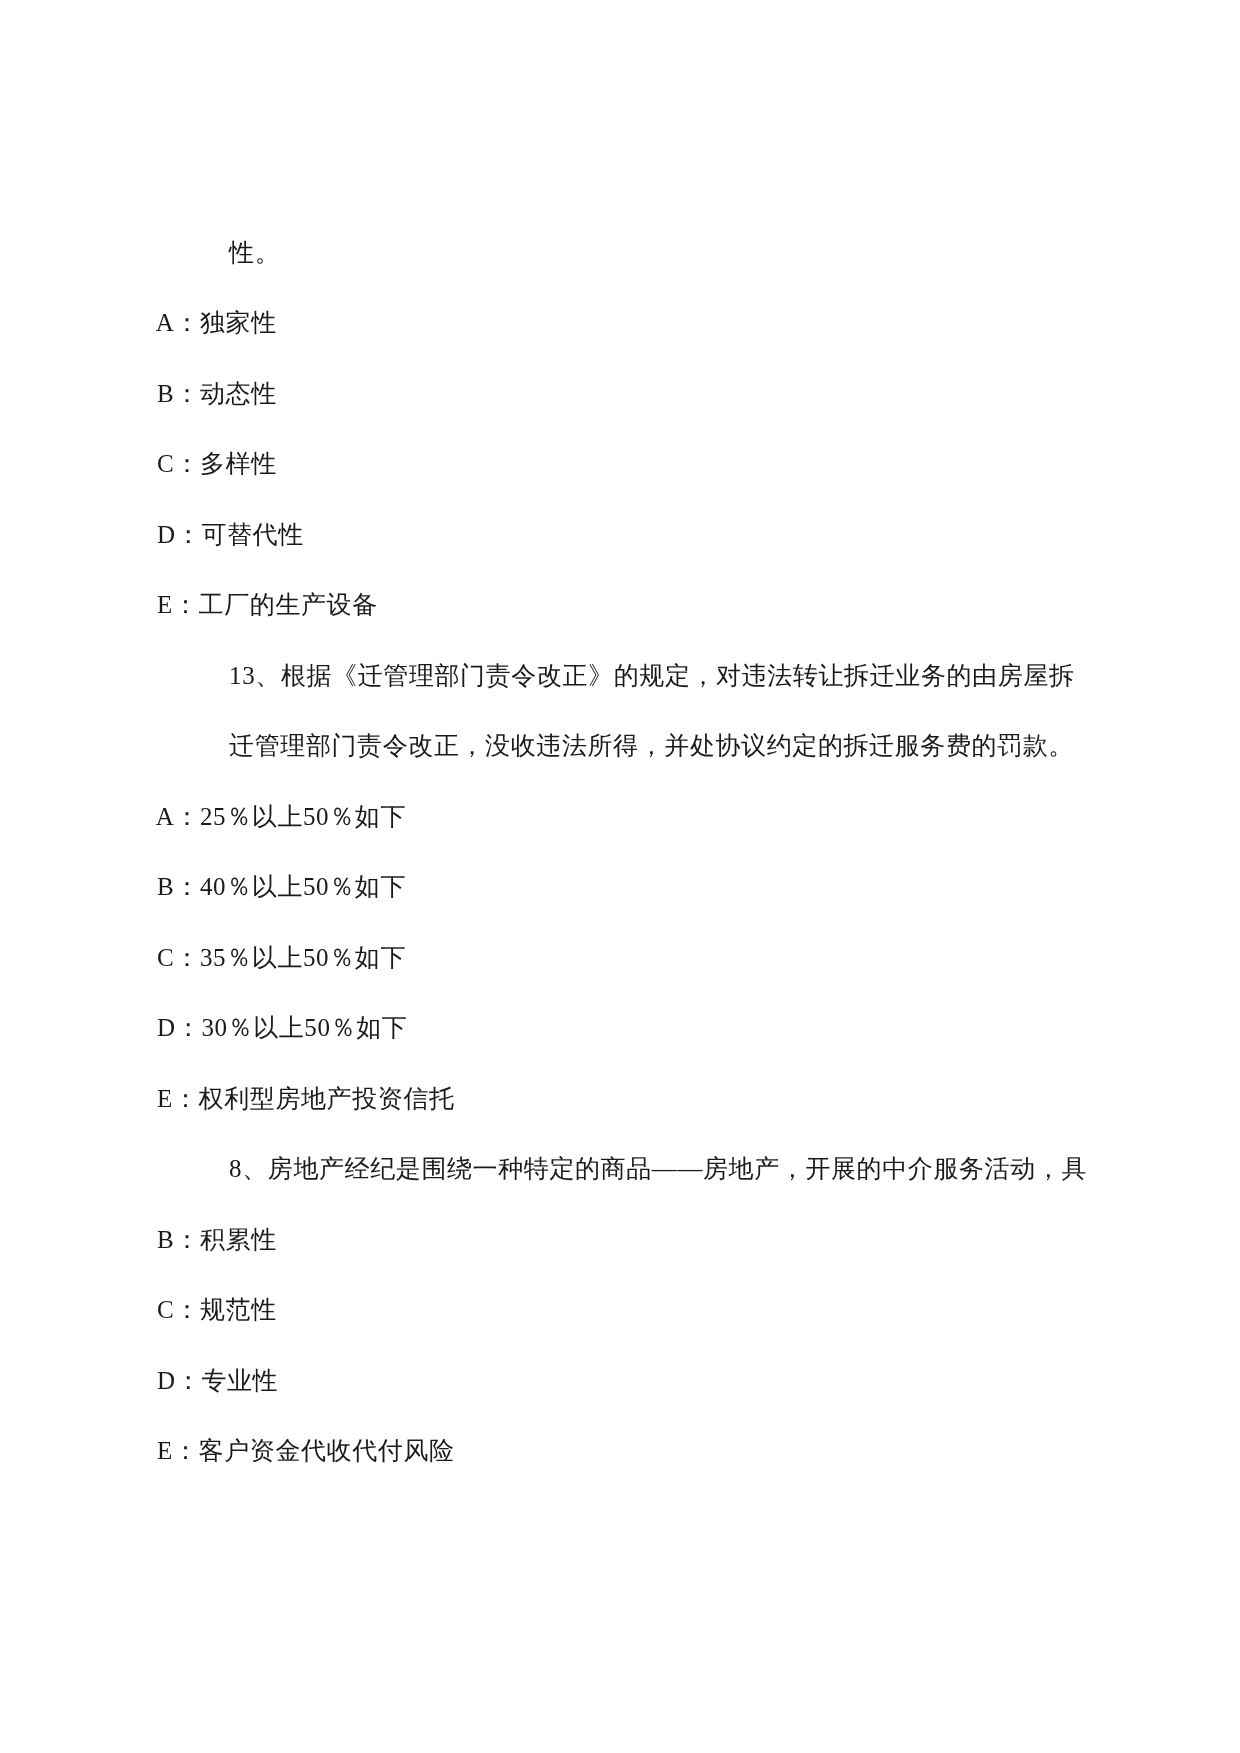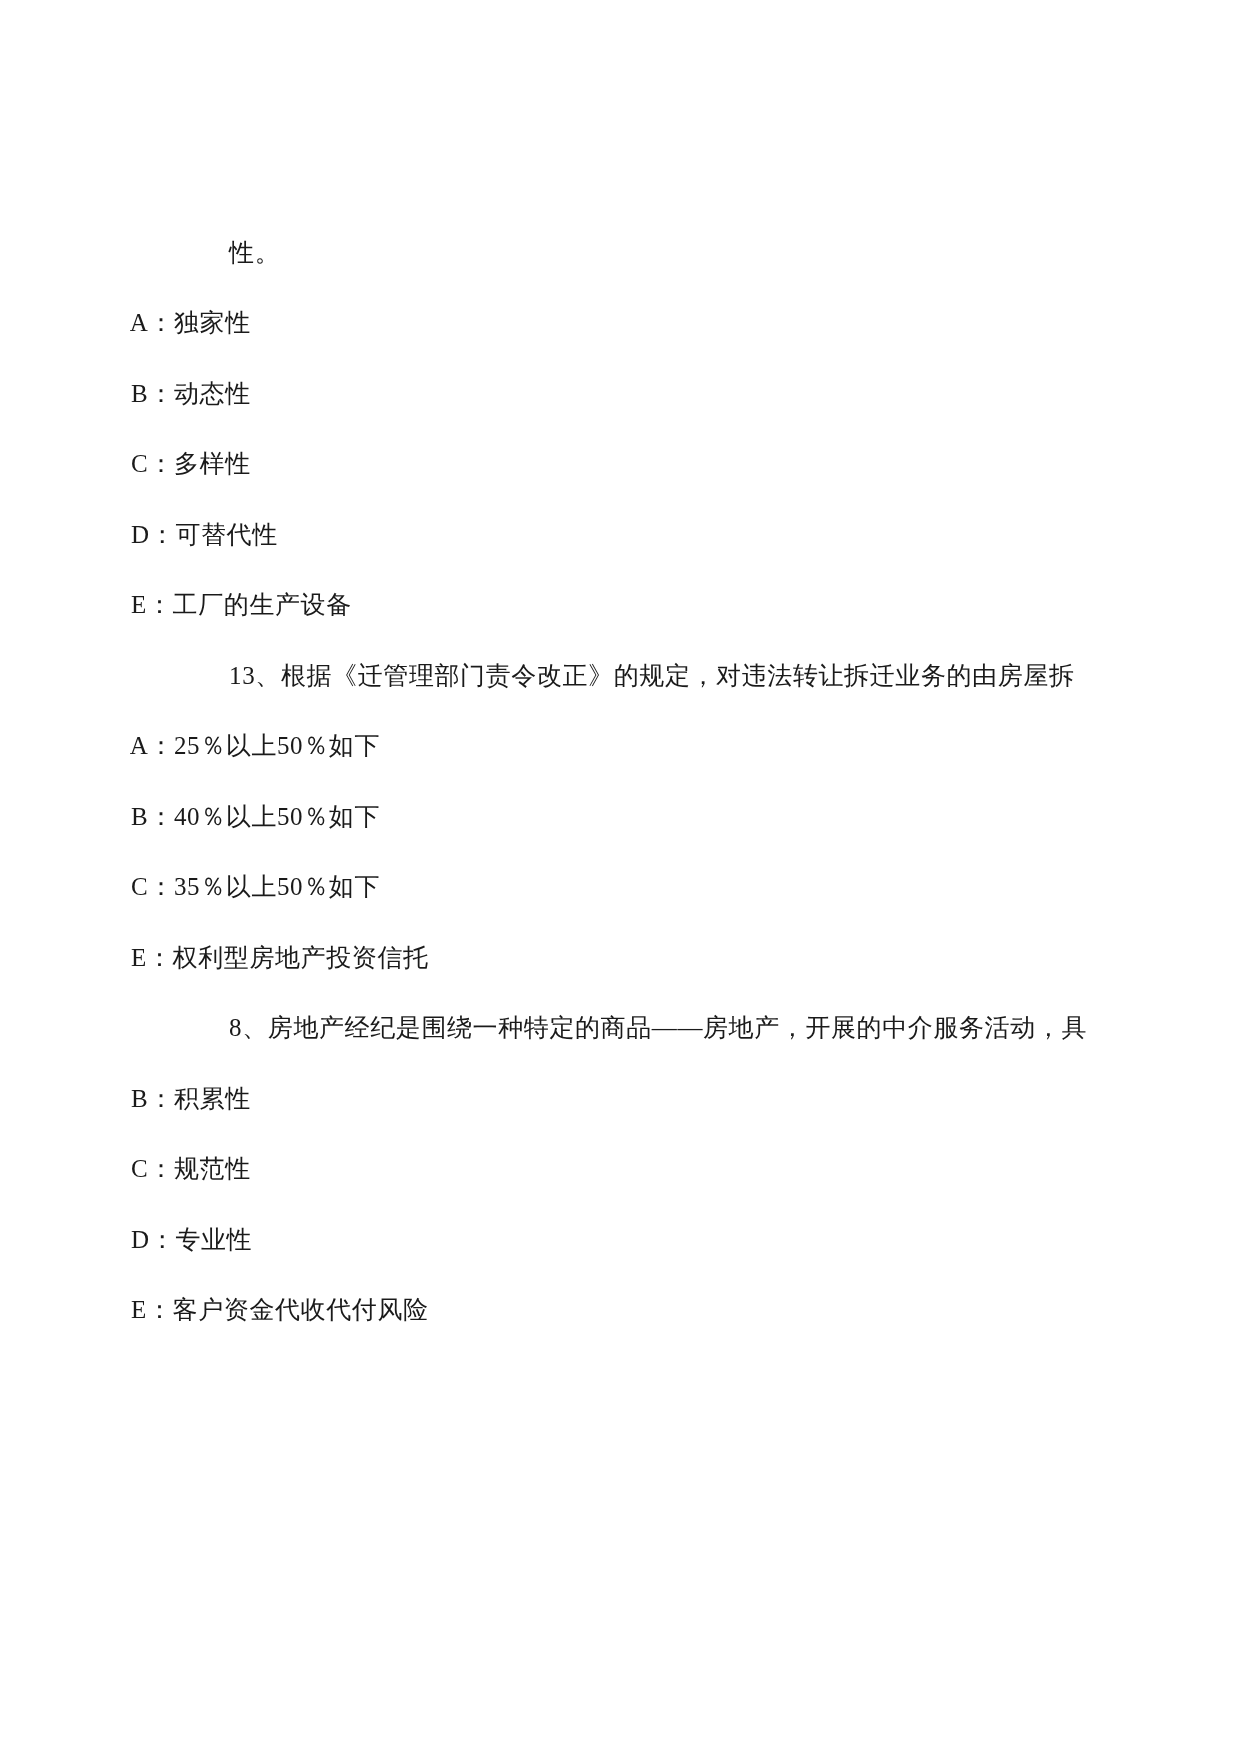--- a/index.html
+++ b/index.html
@@ -25,21 +25,21 @@
     width: 100%;
   }
   .line {
     font-size: 25px;
     height: 70.5px;
     line-height: 70.5px;
     letter-spacing: 0.6px;
     white-space: pre;
   }
   .para { padding-left: 188px; }
-  .opt  { padding-left: 90px; }
+  .opt  { padding-left: 116px; }
 </style>
 </head>
 <body>
 
 <div class="page">
   <div class="content">
 
     <div class="line para">
       <span>性。</span>
     </div>
@@ -56,29 +56,35 @@
     <div class="line opt">
       <span>D：</span><span>可替代性</span>
     </div>
     <div class="line opt">
       <span>E：</span><span>工厂的生产设备</span>
     </div>
 
     <div class="line para">
       <span>13、</span><span>根据《迁管理部门责令改正》的规定，对违法转让拆迁业务的由房屋拆</span>
     </div>
+    <div class="line para">
+      <span>迁管理部门责令改正，没收违法所得，并处协议约定的拆迁服务费的罚款。</span>
+    </div>
 
     <div class="line opt">
       <span>A：</span><span>25％以上50％如下</span>
     </div>
     <div class="line opt">
       <span>B：</span><span>40％以上50％如下</span>
     </div>
     <div class="line opt">
       <span>C：</span><span>35％以上50％如下</span>
+    </div>
+    <div class="line opt">
+      <span>D：</span><span>30％以上50％如下</span>
     </div>
     <div class="line opt">
       <span>E：</span><span>权利型房地产投资信托</span>
     </div>
 
     <div class="line para">
       <span>8、</span><span>房地产经纪是围绕一种特定的商品——房地产，开展的中介服务活动，具</span>
     </div>
 
     <div class="line opt">

